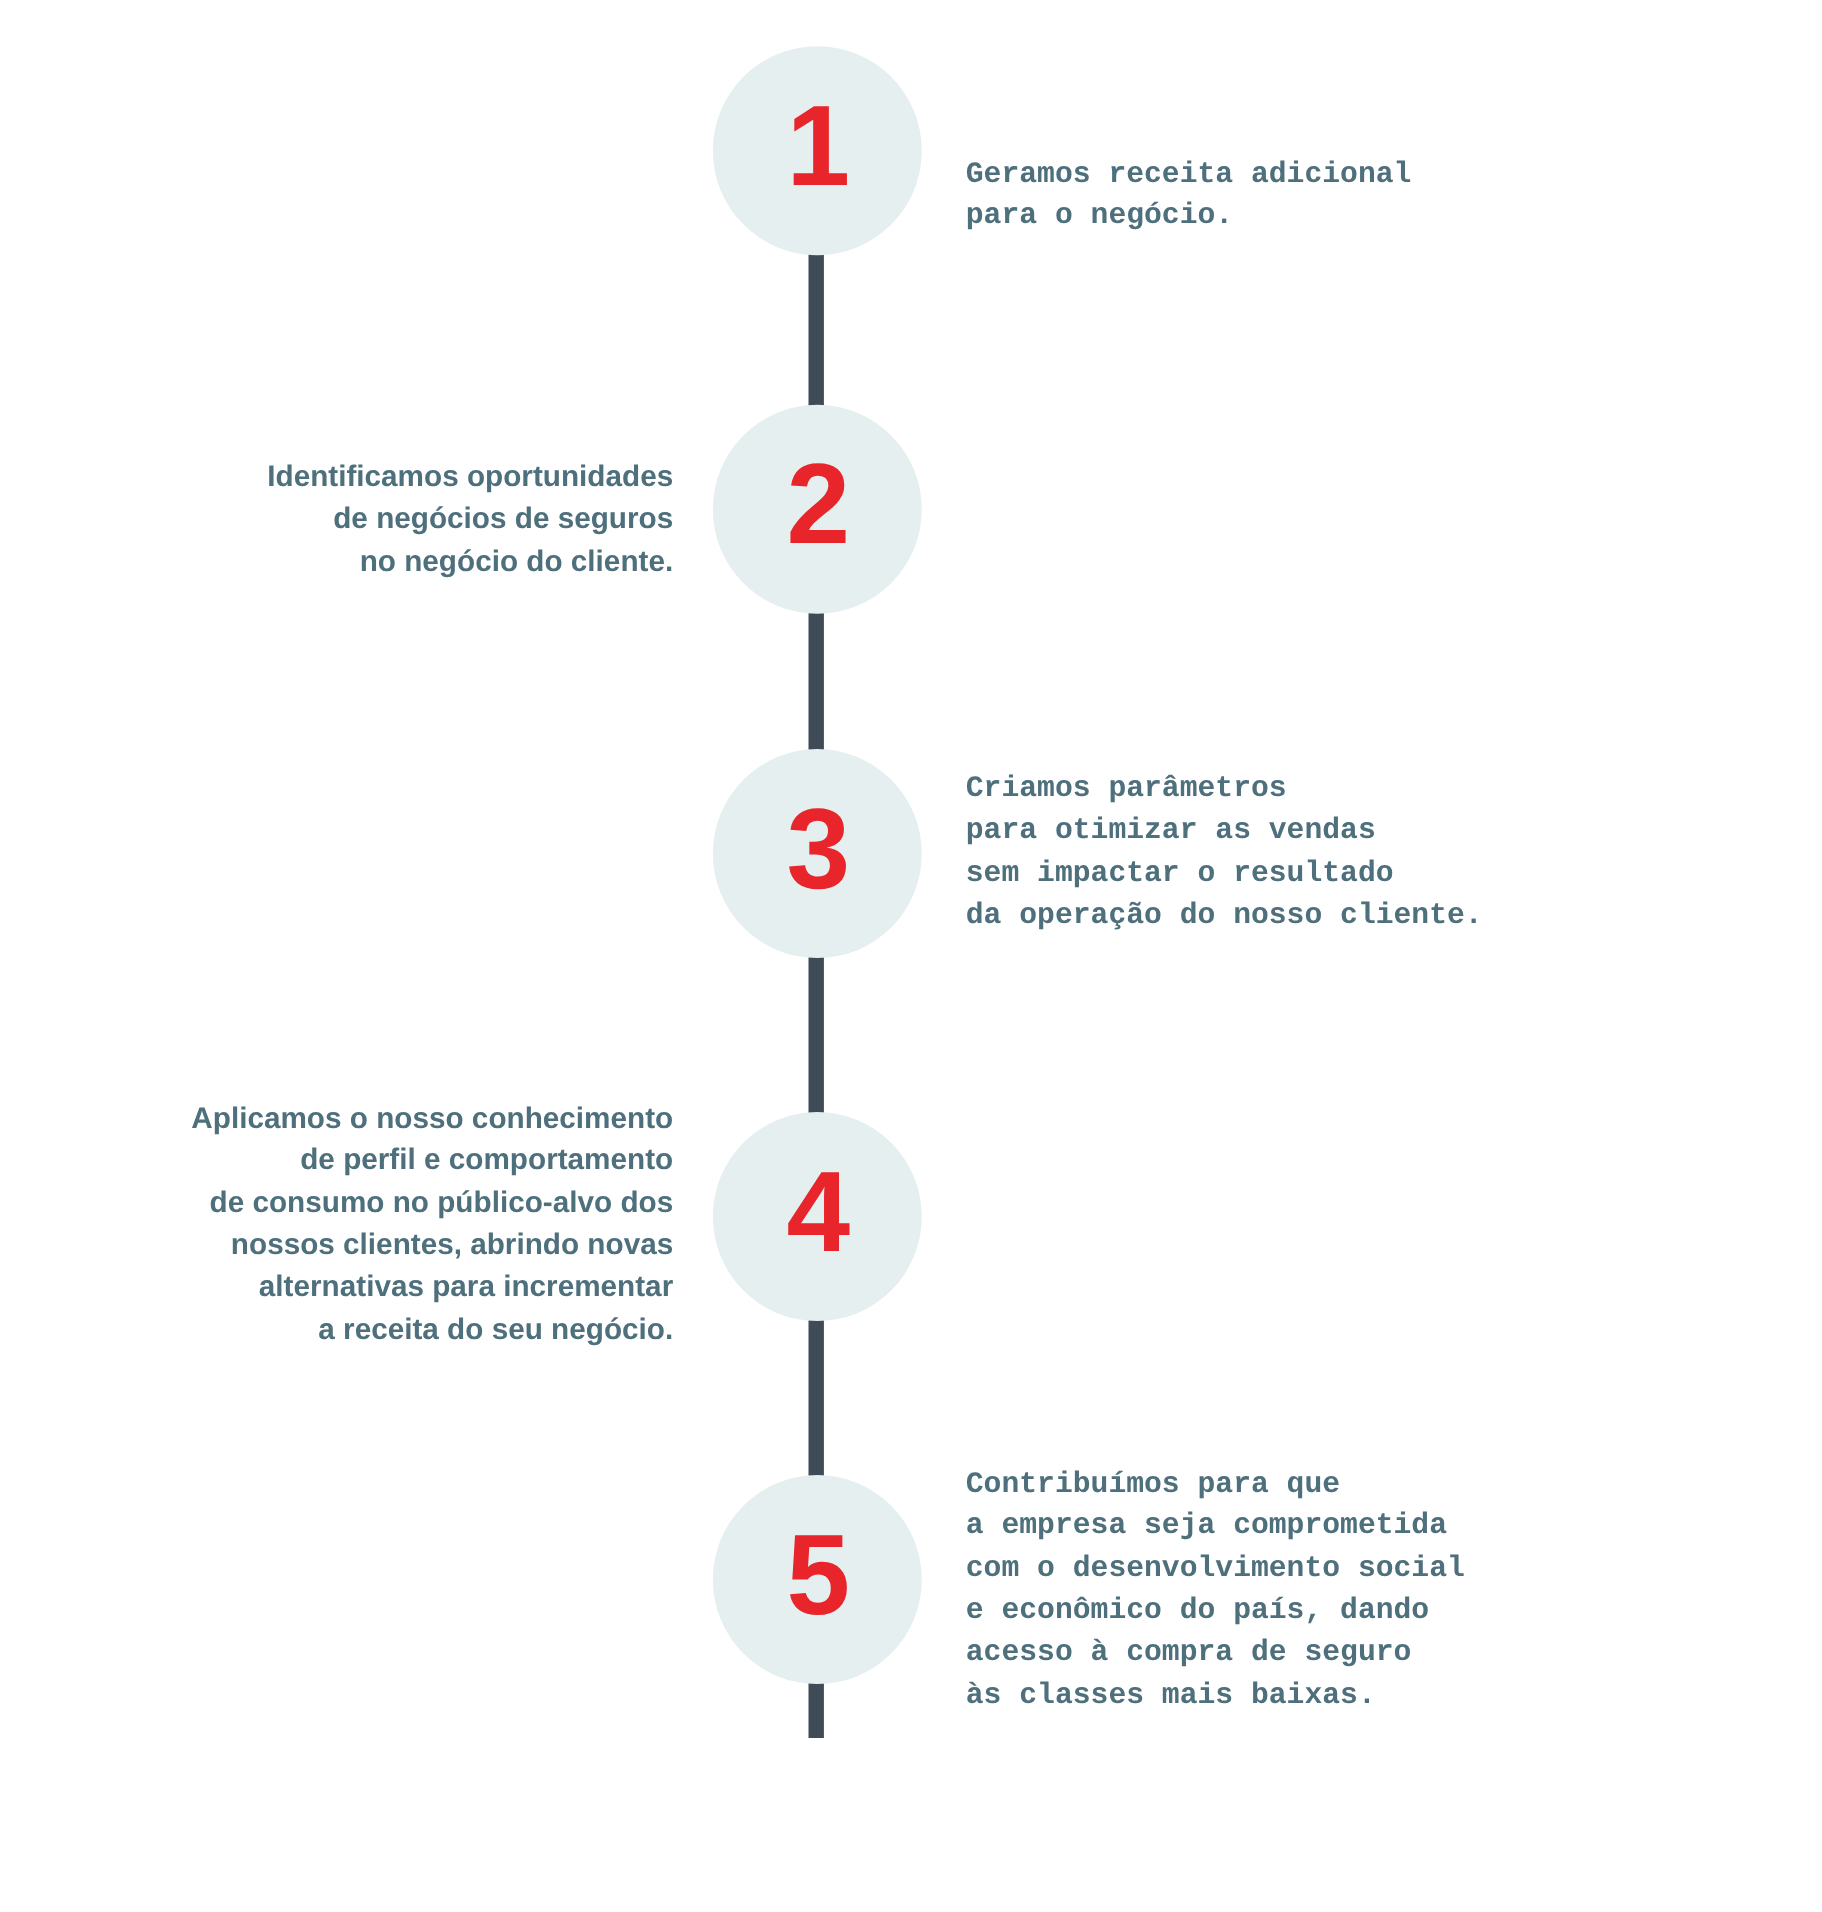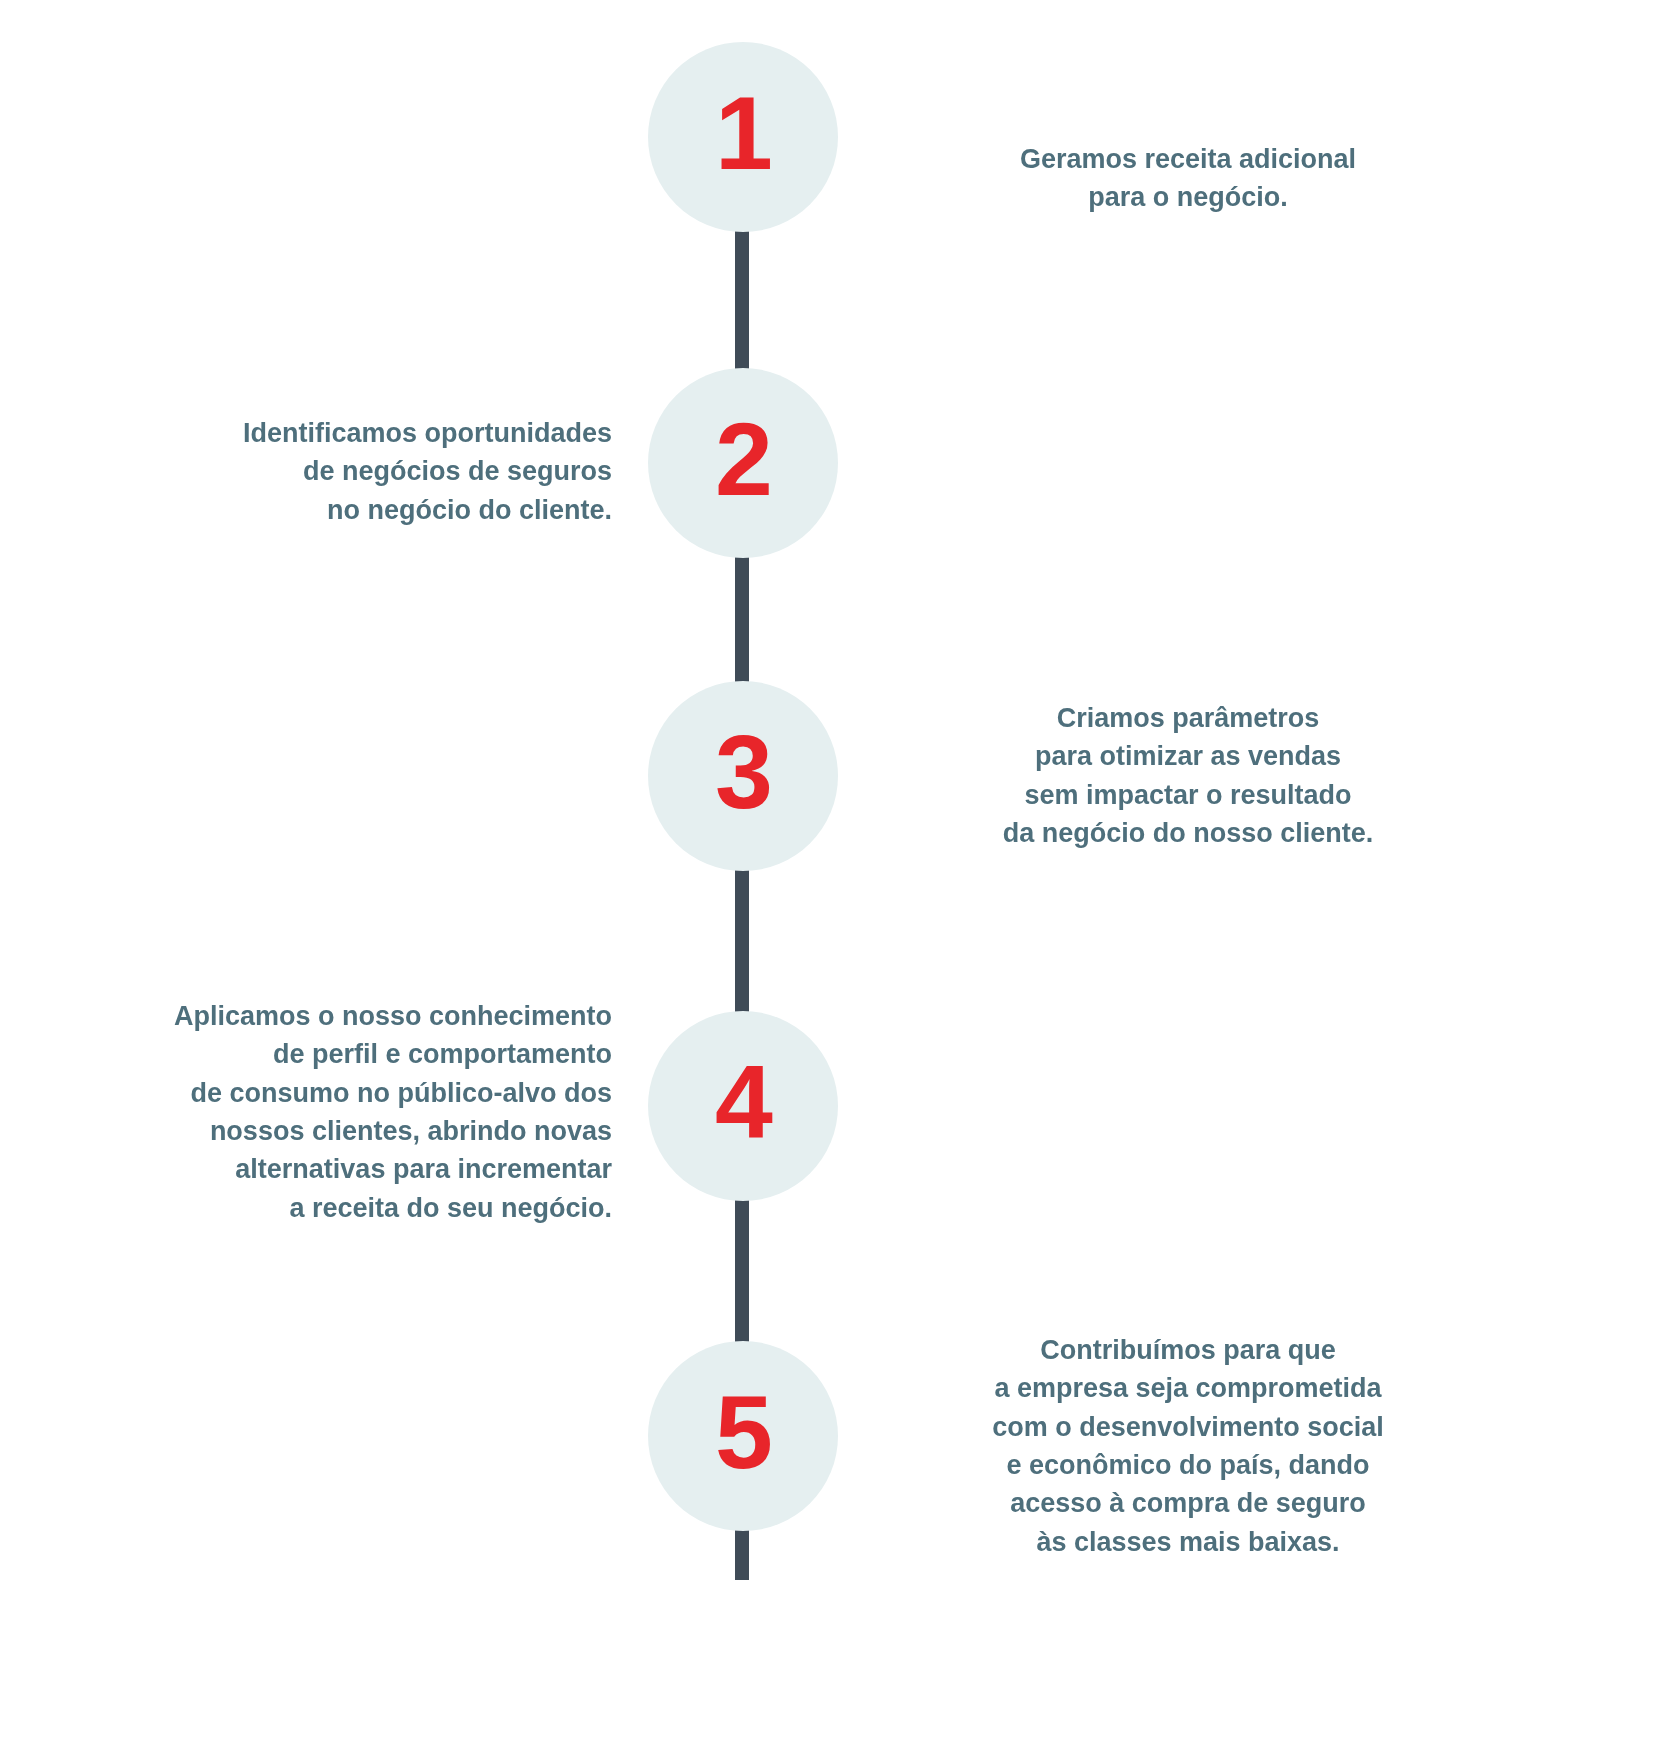--- a/index.html
+++ b/index.html
@@ -71,22 +71,23 @@
     font-size: 27px;
     font-weight: bold;
     line-height: 1.42;
     font-family: "Liberation Sans", sans-serif;
     white-space: pre-line;
     z-index: 3;
   }
 
   .caption.right {
     left: 878px;
-    text-align: center;
+    text-align: left;
     width: 620px;
+    font-family: Liberation Mono, monospace;
   }
 
   .caption.left {
     right: 1044px;
     text-align: right;
     width: 620px;
   }
 </style>
 </head>
 <body>
@@ -112,21 +113,21 @@
 no negócio do cliente.</div>
   </div>
 
   <div class="step" style="top:681px;">
     <div class="circle">
       <span class="circle-number">3</span>
     </div>
     <div class="caption right" style="top:18px;">Criamos parâmetros
 para otimizar as vendas
 sem impactar o resultado
-da negócio do nosso cliente.</div>
+da operação do nosso cliente.</div>
   </div>
 
   <div class="step" style="top:1011px;">
     <div class="circle">
       <span class="circle-number">4</span>
     </div>
     <div class="caption left" style="top:-14px;">Aplicamos o nosso conhecimento
 de perfil e comportamento
 de consumo no público-alvo dos
 nossos clientes, abrindo novas

